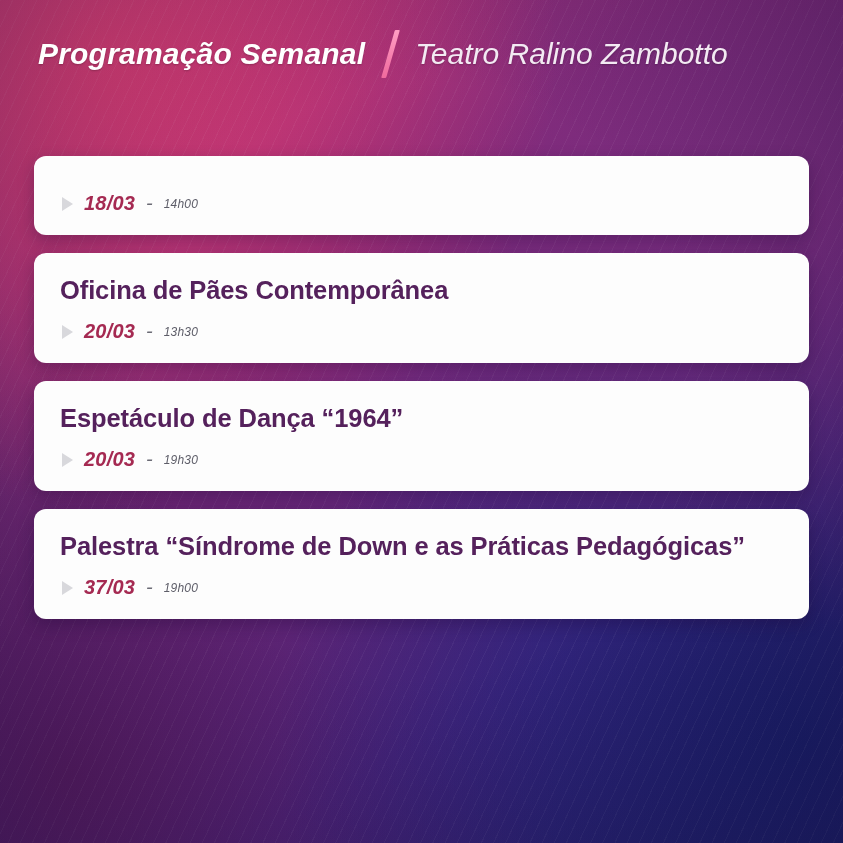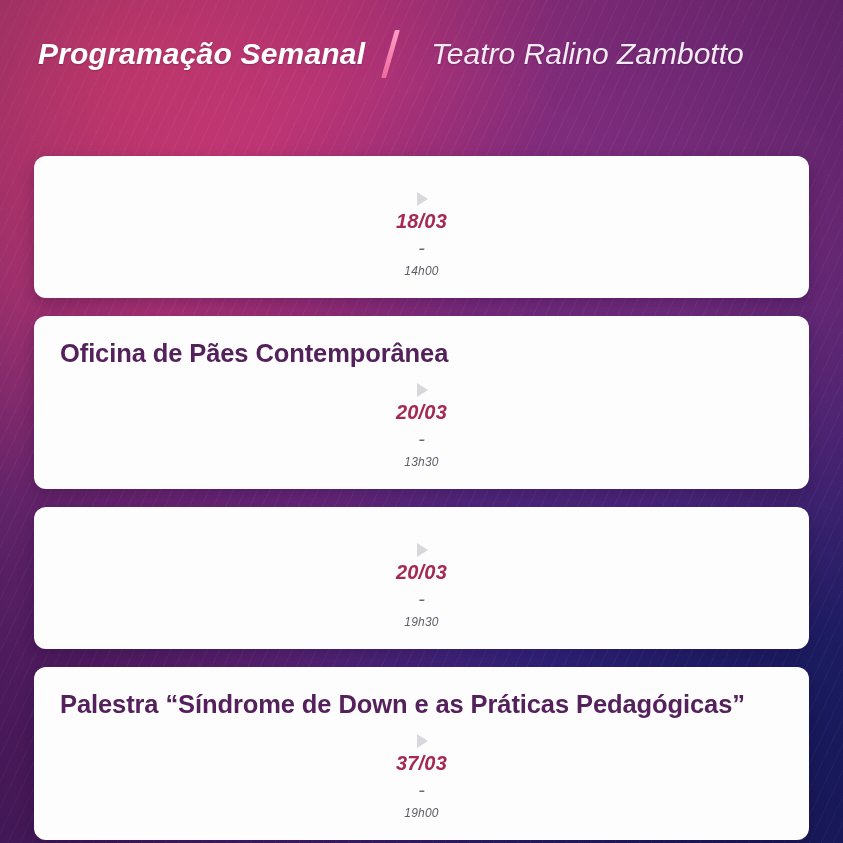--- a/index.html
+++ b/index.html
@@ -88,21 +88,20 @@
     border-radius: 1px;
   }
 
   .header-subtitle {
     font-size: 30px;
     font-style: italic;
     font-weight: normal;
     color: #f3eaf3;
     white-space: nowrap;
     text-shadow: 0 1px 2px rgba(0,0,0,0.22);
-    margin-left: 16px;
   }
 
   .cards {
     position: relative;
     z-index: 3;
     margin: 70px 34px 0 34px;
     display: flex;
     flex-direction: column;
     gap: 18px;
   }
@@ -119,22 +118,21 @@
     font-weight: bold;
     color: #55215c;
     line-height: 1.22;
     letter-spacing: -0.1px;
   }
 
   .card-meta {
     display: flex;
     align-items: center;
     margin-top: 14px;
-    gap: 4px;
-    flex-direction: column;
+    gap: 11px;
   }
 
   .play-icon {
     width: 0;
     height: 0;
     border-left: 11px solid #d8d8dc;
     border-top: 7px solid transparent;
     border-bottom: 7px solid transparent;
     flex: none;
     margin-left: 2px;
@@ -189,20 +187,21 @@
       <div class="card-title">Oficina de Pães Contemporânea</div>
       <div class="card-meta">
         <div class="play-icon"></div>
         <div class="card-date">20/03</div>
         <div class="card-dash">-</div>
         <div class="card-time">13h30</div>
       </div>
     </div>
 
     <div class="card">
+      <div class="card-title">Espetáculo de Dança “1964”</div>
       <div class="card-meta">
         <div class="play-icon"></div>
         <div class="card-date">20/03</div>
         <div class="card-dash">-</div>
         <div class="card-time">19h30</div>
       </div>
     </div>
 
     <div class="card">
       <div class="card-title">Palestra “Síndrome de Down e as Práticas Pedagógicas”</div>

